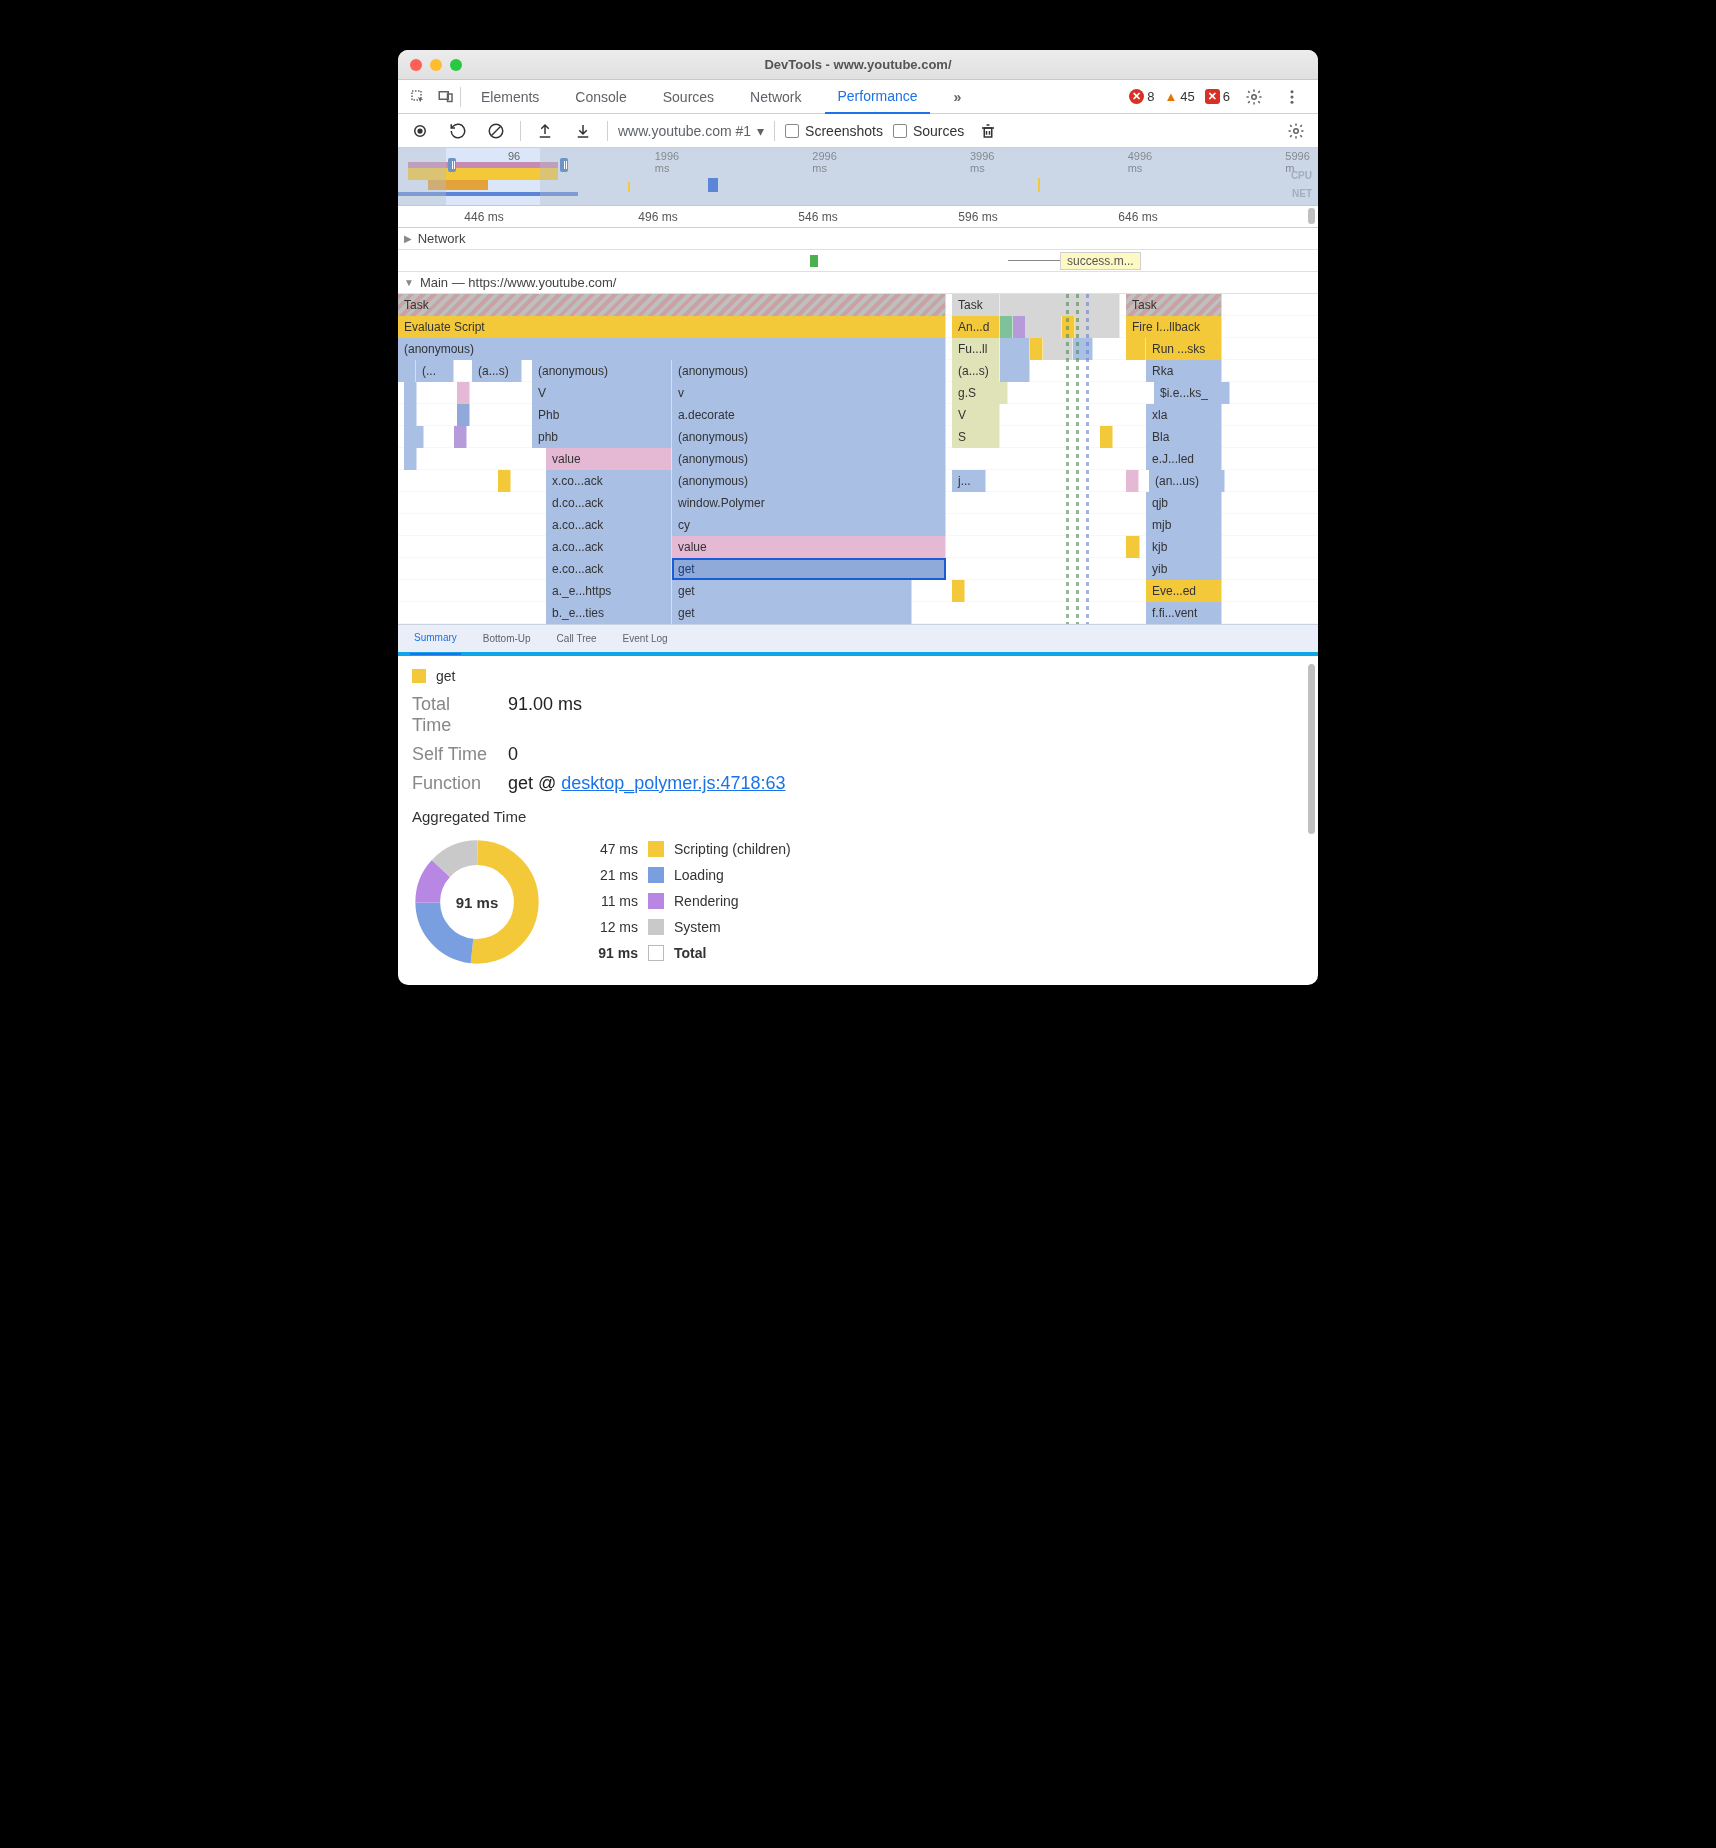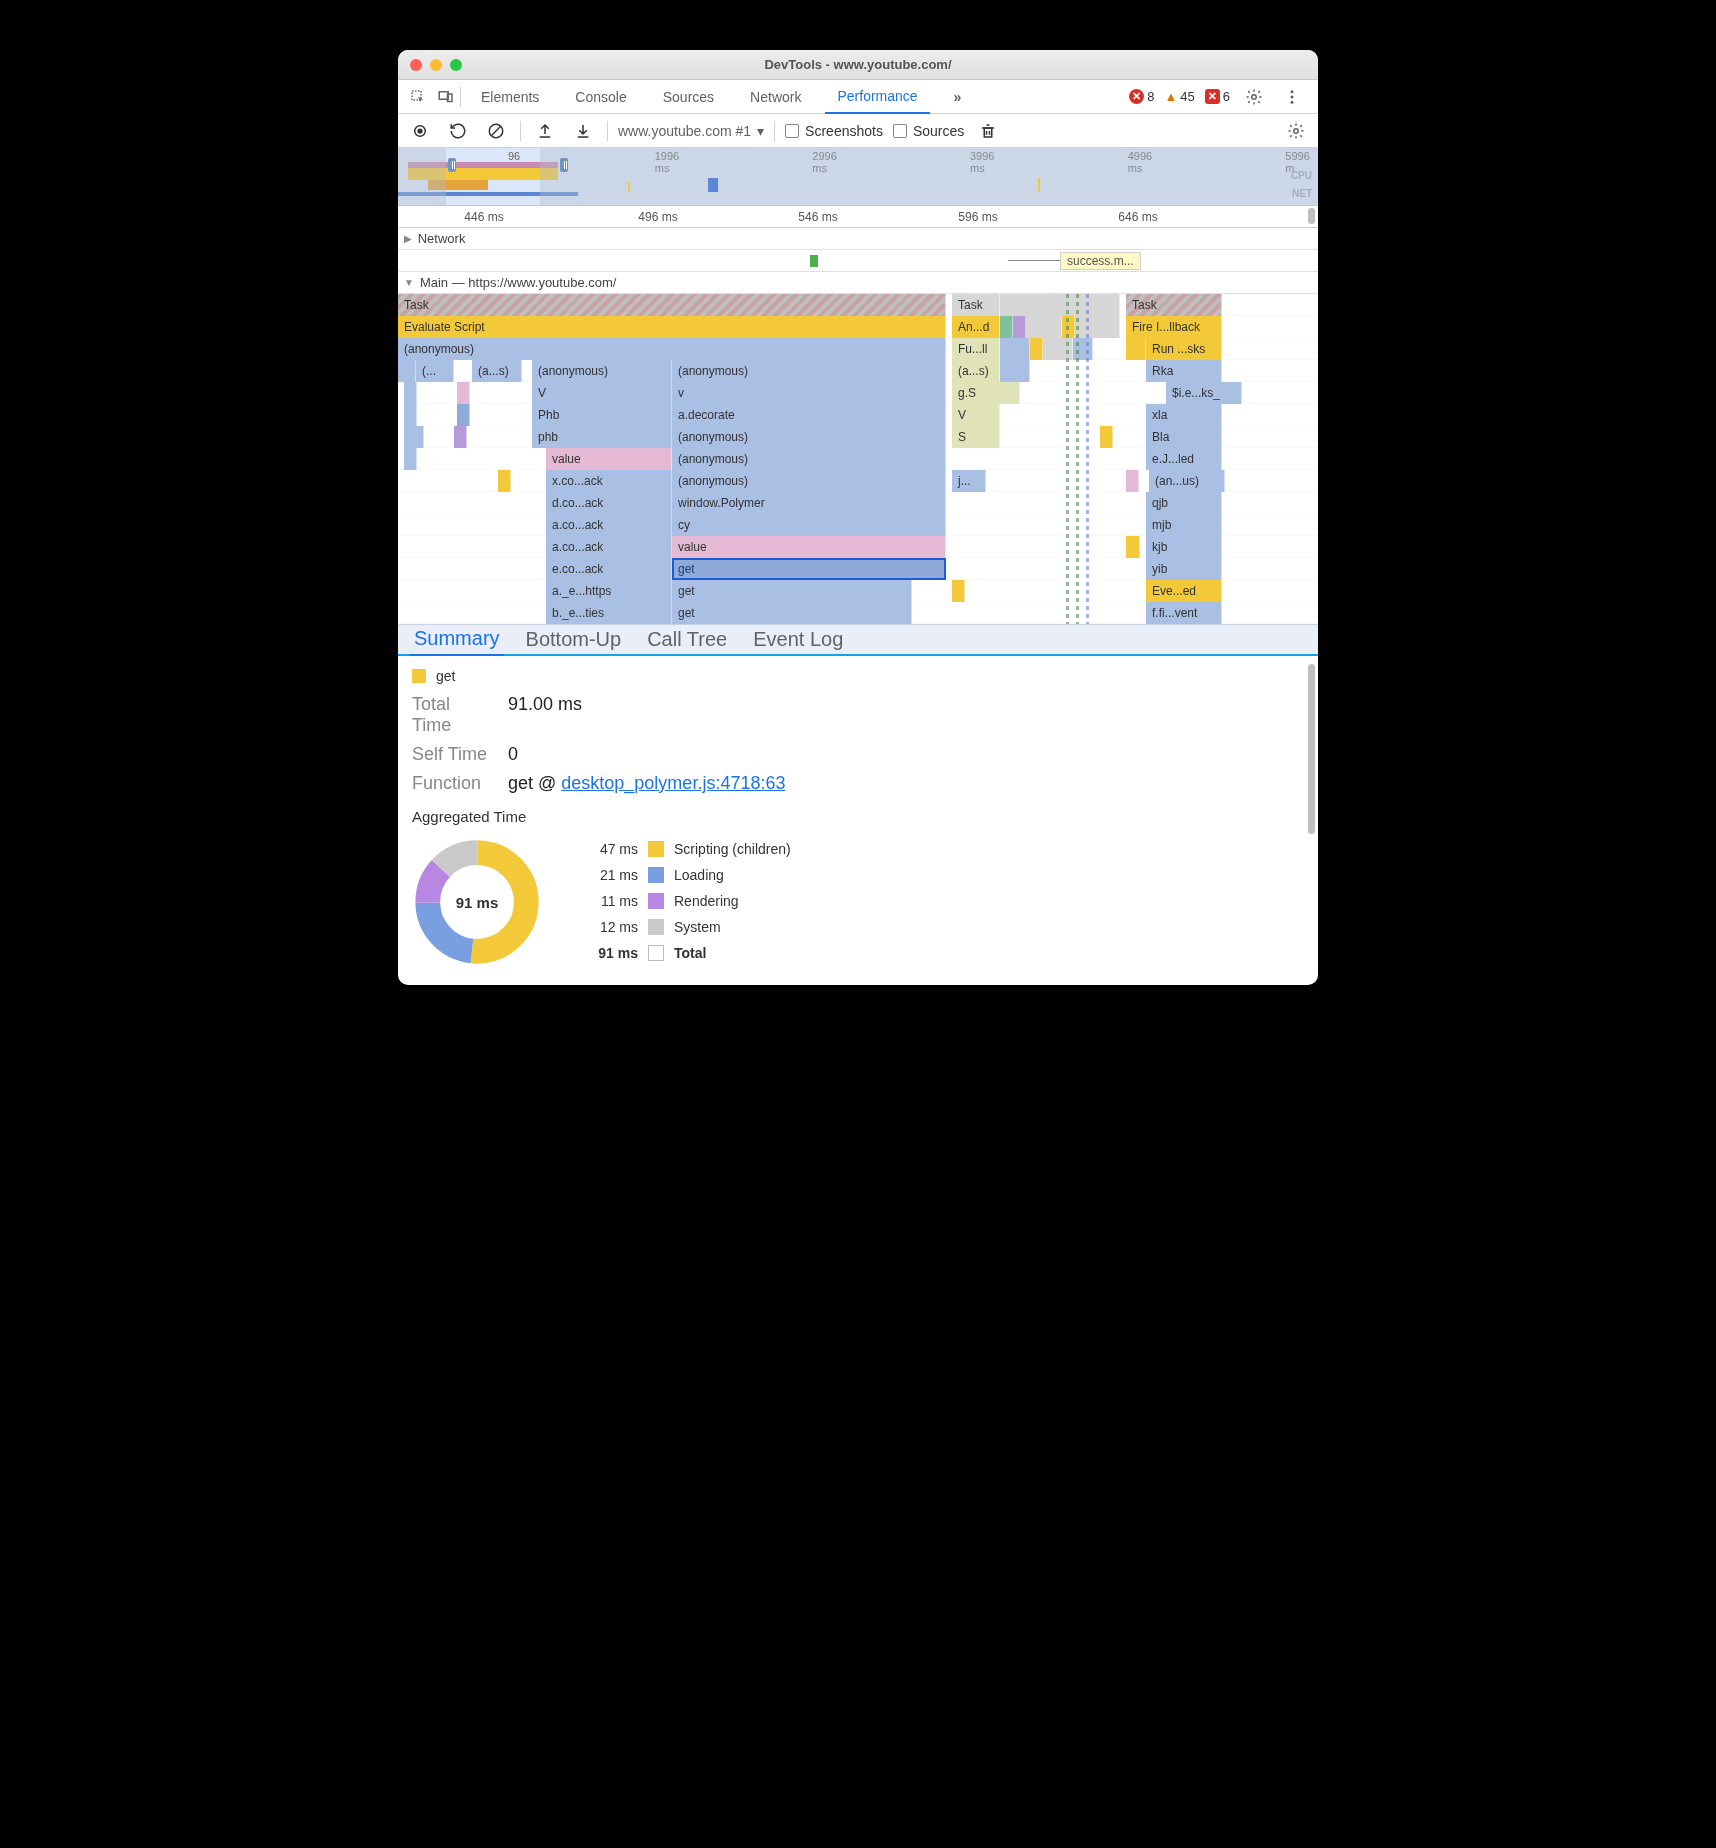--- a/index.html
+++ b/index.html
@@ -89,22 +89,22 @@
     font-size:12px; color:#333; border-right:1px solid rgba(255,255,255,.5); overflow:hidden; white-space:nowrap;
   }
   .c-grey{background:#d6d6d6;} .c-grey2{background:#bfbfbf; background-image:repeating-linear-gradient(135deg,rgba(255,0,0,.15) 0 4px,transparent 4px 8px);}
   .c-yellow{background:#f4c939;}
   .c-blue{background:#a9bfe4;} .c-blue-d{background:#8faad8;}
   .c-pink{background:#e5b9d3;} .c-olive{background:#e0e2b8;}
   .c-green{background:#7fc19b;} .c-purple{background:#b79ad9;}
   .selected-cell { outline:2px solid #1a5bd6; outline-offset:-2px; background:#8faad8 !important; color:#1a3d7a;}
   
   .bottom-tabs {
-    height:32px; background:#e9eef8; border-top:1px solid #c8d2e0; border-bottom:2px solid #0ea5e9;
-    display:flex; align-items:center; gap:18px; padding:0 12px; font-size:20px;
+    height:32px; background:#e9eef8; border-top:1px solid #c8d2e0; border-bottom:4px solid #0ea5e9;
+    display:flex; align-items:center; gap:18px; padding:0 12px; font-size:10px;
   }
   .btab { color:#5f6368; cursor:pointer; padding:0 4px; height:32px; display:flex; align-items:center;}
   .btab.active { color:#1a73e8; border-bottom:2px solid #1a73e8;}
   
   .summary { padding:12px 14px 18px; position:relative;}
   .summary-scrollbar { position:absolute; right:3px; top:8px; width:7px; height:170px; background:#c0c0c0; border-radius:4px;}
   .fn-line { display:flex; align-items:center; gap:10px; margin-bottom:10px; font-size:14px;}
   .fn-swatch { width:14px; height:14px; background:#f4c939;}
   .kv { display:flex; gap:14px; margin-bottom:8px; font-size:18px;}
   .kv .k{color:#888; width:82px;} .kv .v{color:#222;}
@@ -359,21 +359,21 @@
     </div>
 
     <div class="flame-row">
       <div style="width:134px;display:flex">
         <div class="flame-cell c-blue" style="width:4px;margin-left:6px"></div>
         <div class="flame-cell c-pink" style="width:4px;margin-left:40px"></div>
       </div>
       <div class="flame-cell c-blue" style="width:140px">V</div>
       <div class="flame-cell c-blue" style="width:274px">v</div>
       <div style="width:6px"></div>
-      <div class="flame-cell c-olive" style="width:68px">g.S</div>
+      <div class="flame-cell c-olive" style="width:56px">g.S</div>
       <div style="width:126px"></div>
       <div style="width:20px"></div>
       <div class="flame-cell c-blue" style="width:76px">$i.e...ks_</div>
     </div>
 
     <div class="flame-row">
       <div style="width:134px;display:flex">
         <div class="flame-cell c-blue" style="width:4px;margin-left:6px"></div>
         <div class="flame-cell c-blue-d" style="width:4px;margin-left:40px"></div>
       </div>

